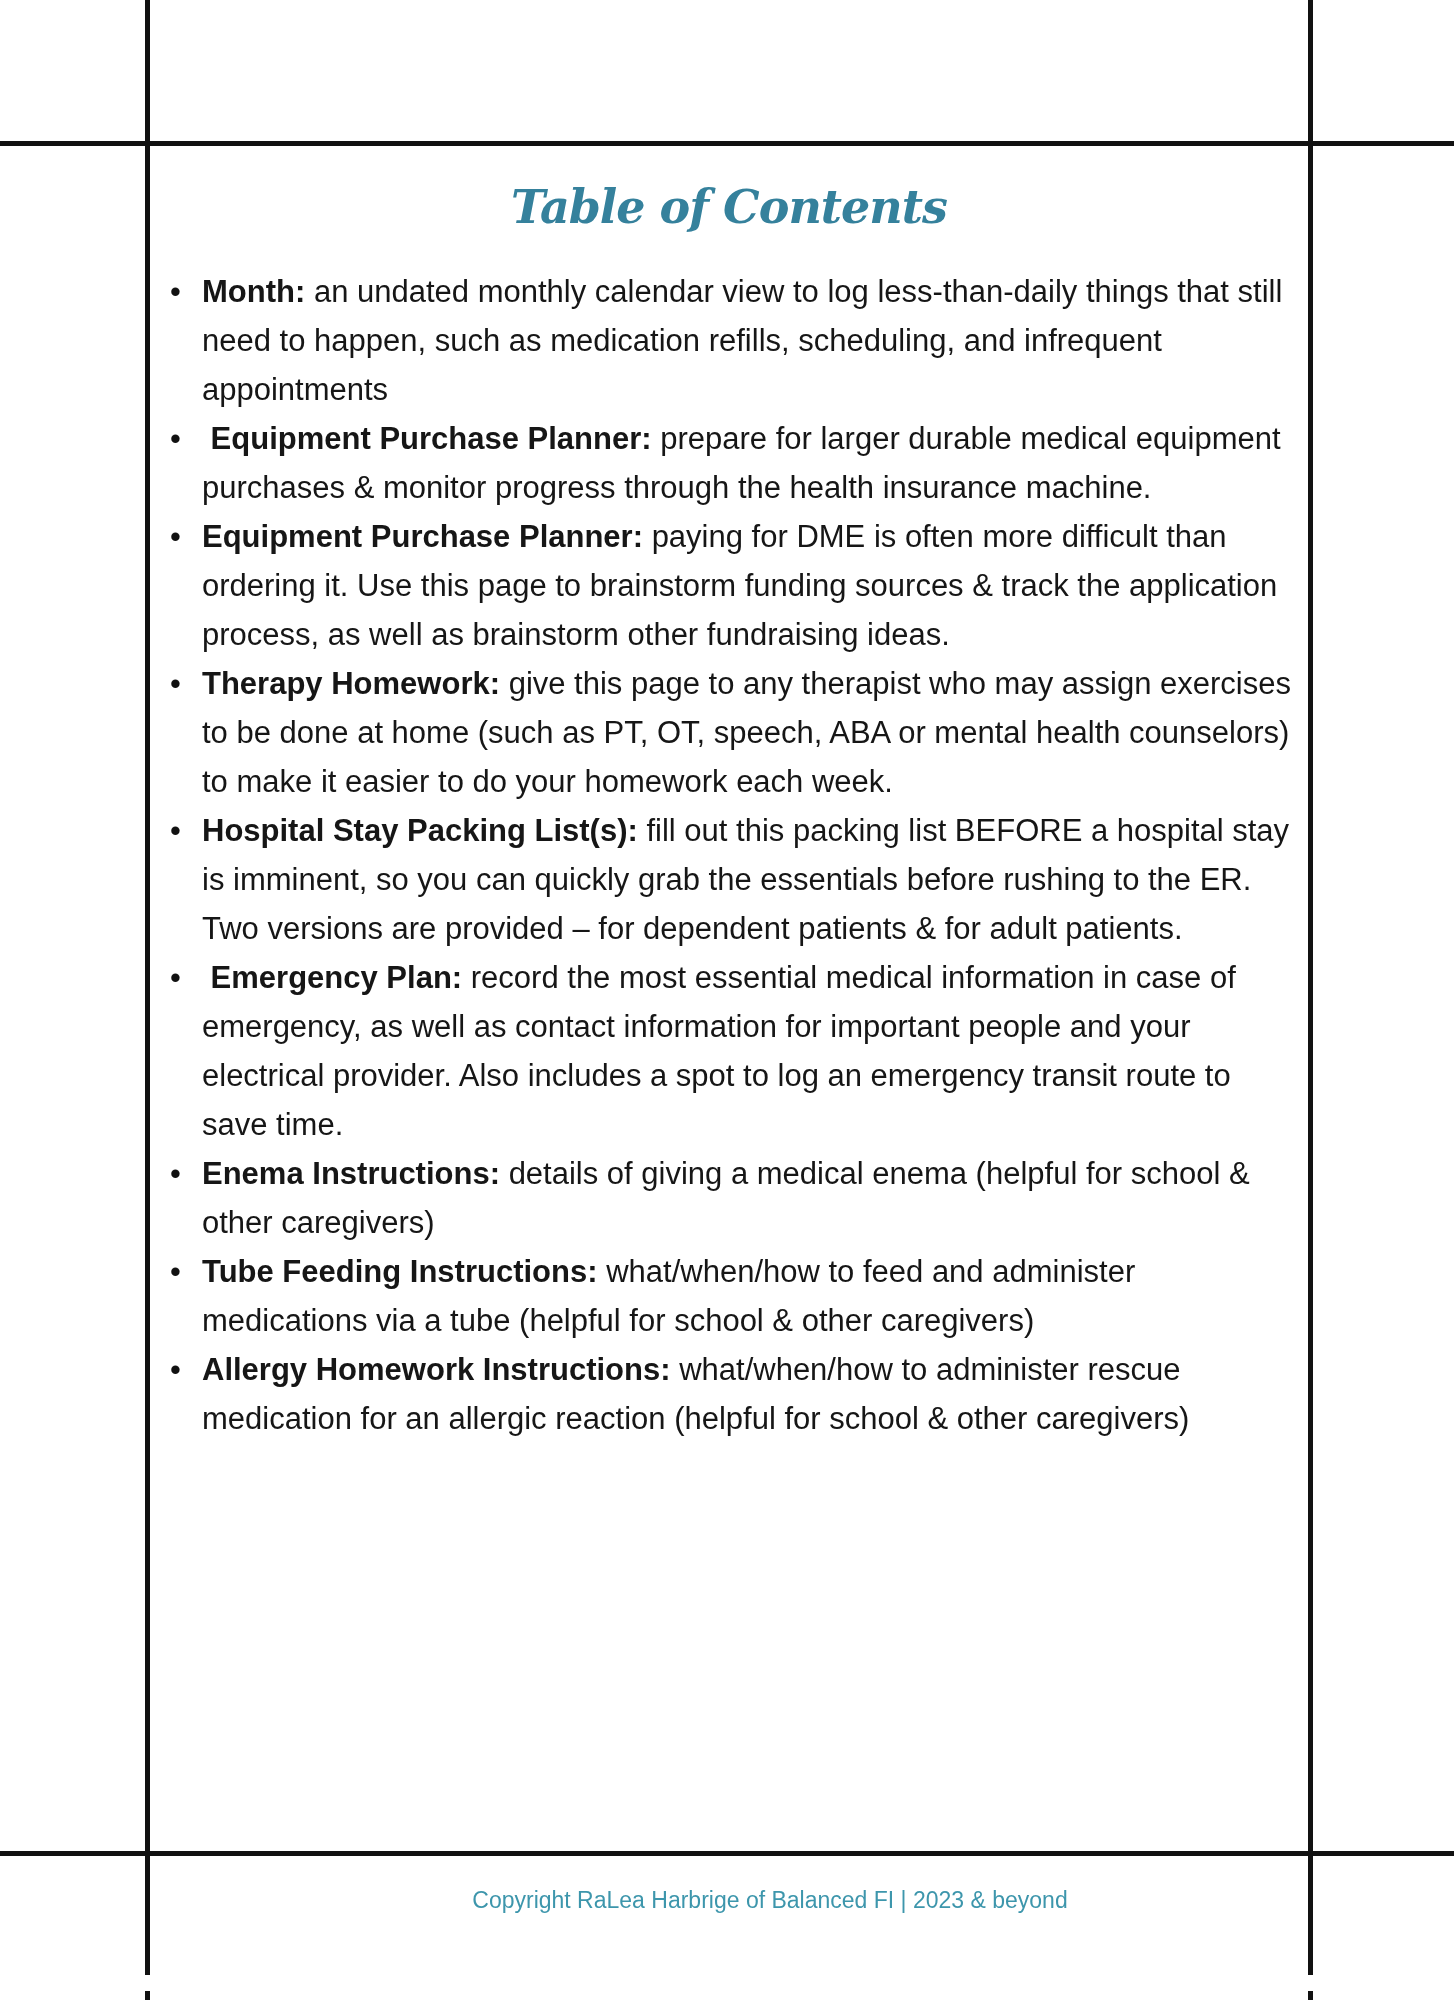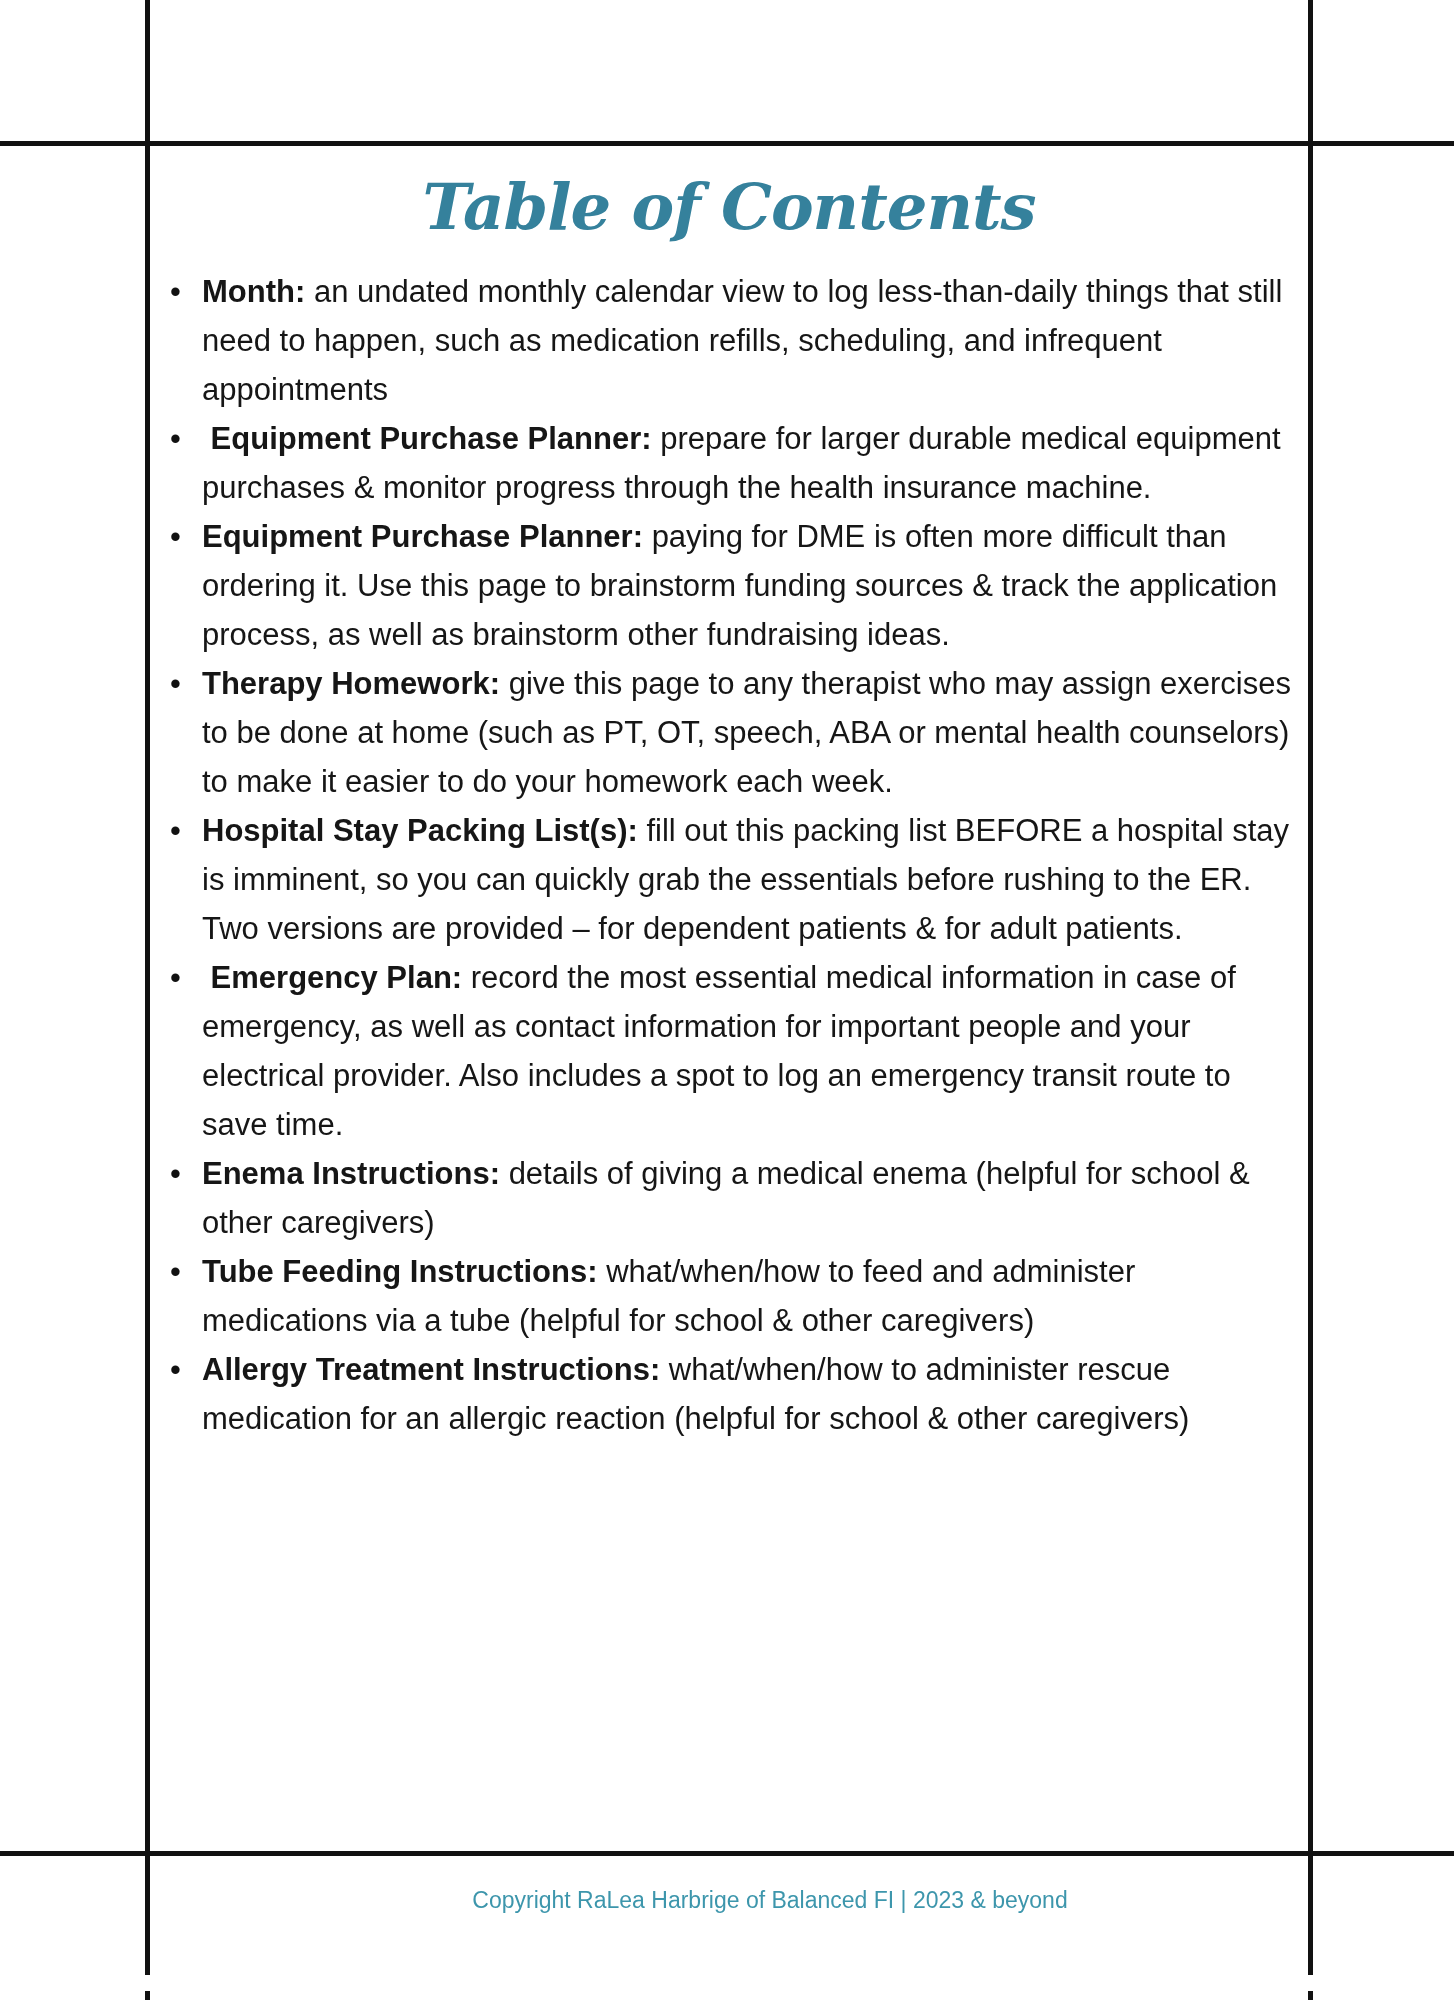--- a/index.html
+++ b/index.html
@@ -29,21 +29,21 @@
     top: 143px;
     width: 1158px;
   }
   .title {
     margin: 0;
     padding-top: 14px;
     text-align: center;
     font-family: "DejaVu Serif", serif;
     font-style: italic;
     font-weight: 700;
-    font-size: 64px;
+    font-size: 46px;
     line-height: 100px;
     letter-spacing: -1px;
     color: #35819c;
   }
   ul.toc {
     margin: 10px 0 0 0;
     padding: 0 10px 0 18px;
     list-style: none;
   }
   ul.toc li {
@@ -104,21 +104,21 @@
   <li><span class="h">Hospital Stay Packing List(s):</span> <span class="d">fill out this packing list BEFORE a hospital stay is imminent, so you can quickly grab the essentials before rushing to the ER. Two versions are provided – for dependent patients &amp; for adult patients.</span></li>
 
   <li><span class="h">&nbsp;Emergency Plan:</span> <span class="d">record the most essential medical information in case of emergency, as well as contact information for important people and your electrical provider. Also includes a spot to log an emergency transit route to save time.</span></li>
 
 
   <li><span class="h">Enema Instructions:</span> <span class="d">details of giving a medical enema (helpful for school &amp; other caregivers)</span></li>
 
   <li><span class="h">Tube Feeding Instructions:</span> <span class="d">what/when/how to feed and administer medications via a tube (helpful for school &amp; other caregivers)</span></li>
 
 
-  <li><span class="h">Allergy Treatment Instructions:</span> <span class="d">what/when/how to administer rescue medication for an allergic reaction (helpful for school &amp; other caregivers)</span></li>
+  <li><span class="h">Allergy Homework Instructions:</span> <span class="d">what/when/how to administer rescue medication for an allergic reaction (helpful for school &amp; other caregivers)</span></li>
 </ul>
   </div>
 
   <div class="footer" style="color: rgb(61, 150, 172); padding-left: 41px;">
     <div>Copyright RaLea Harbrige of Balanced FI | 2023 &amp; beyond</div>
   </div>
 
 </div>
 
 </body></html>

